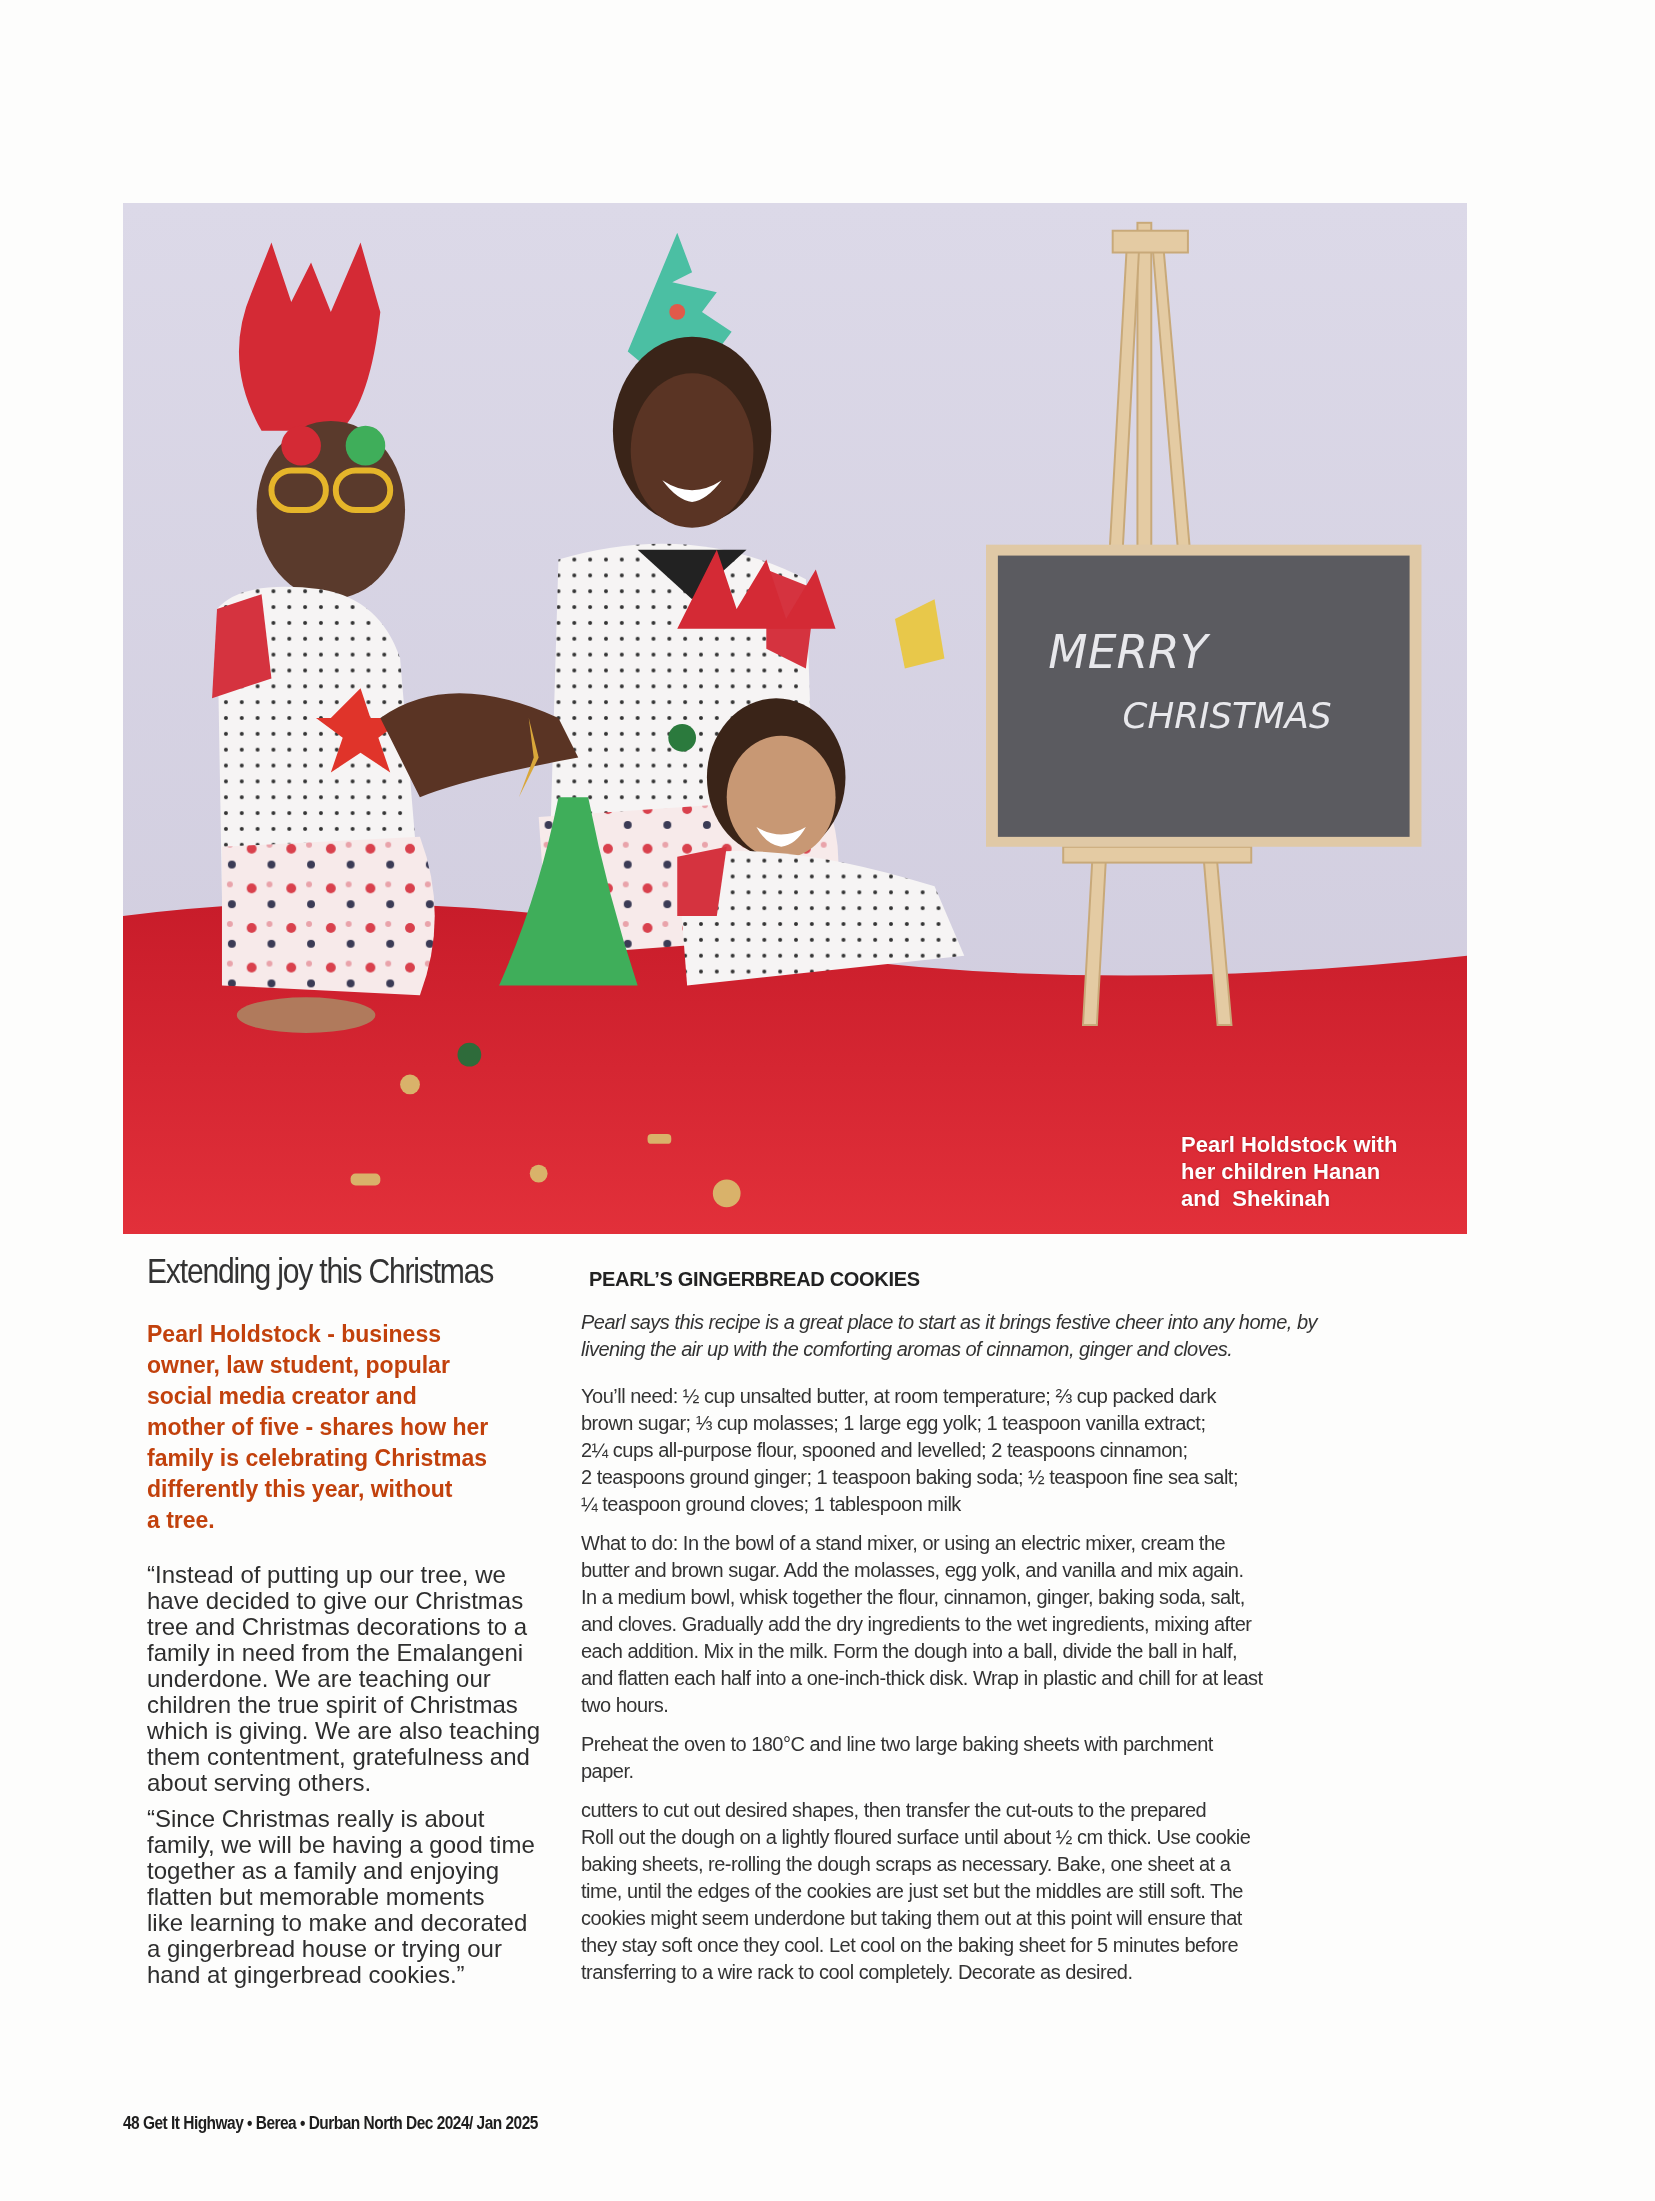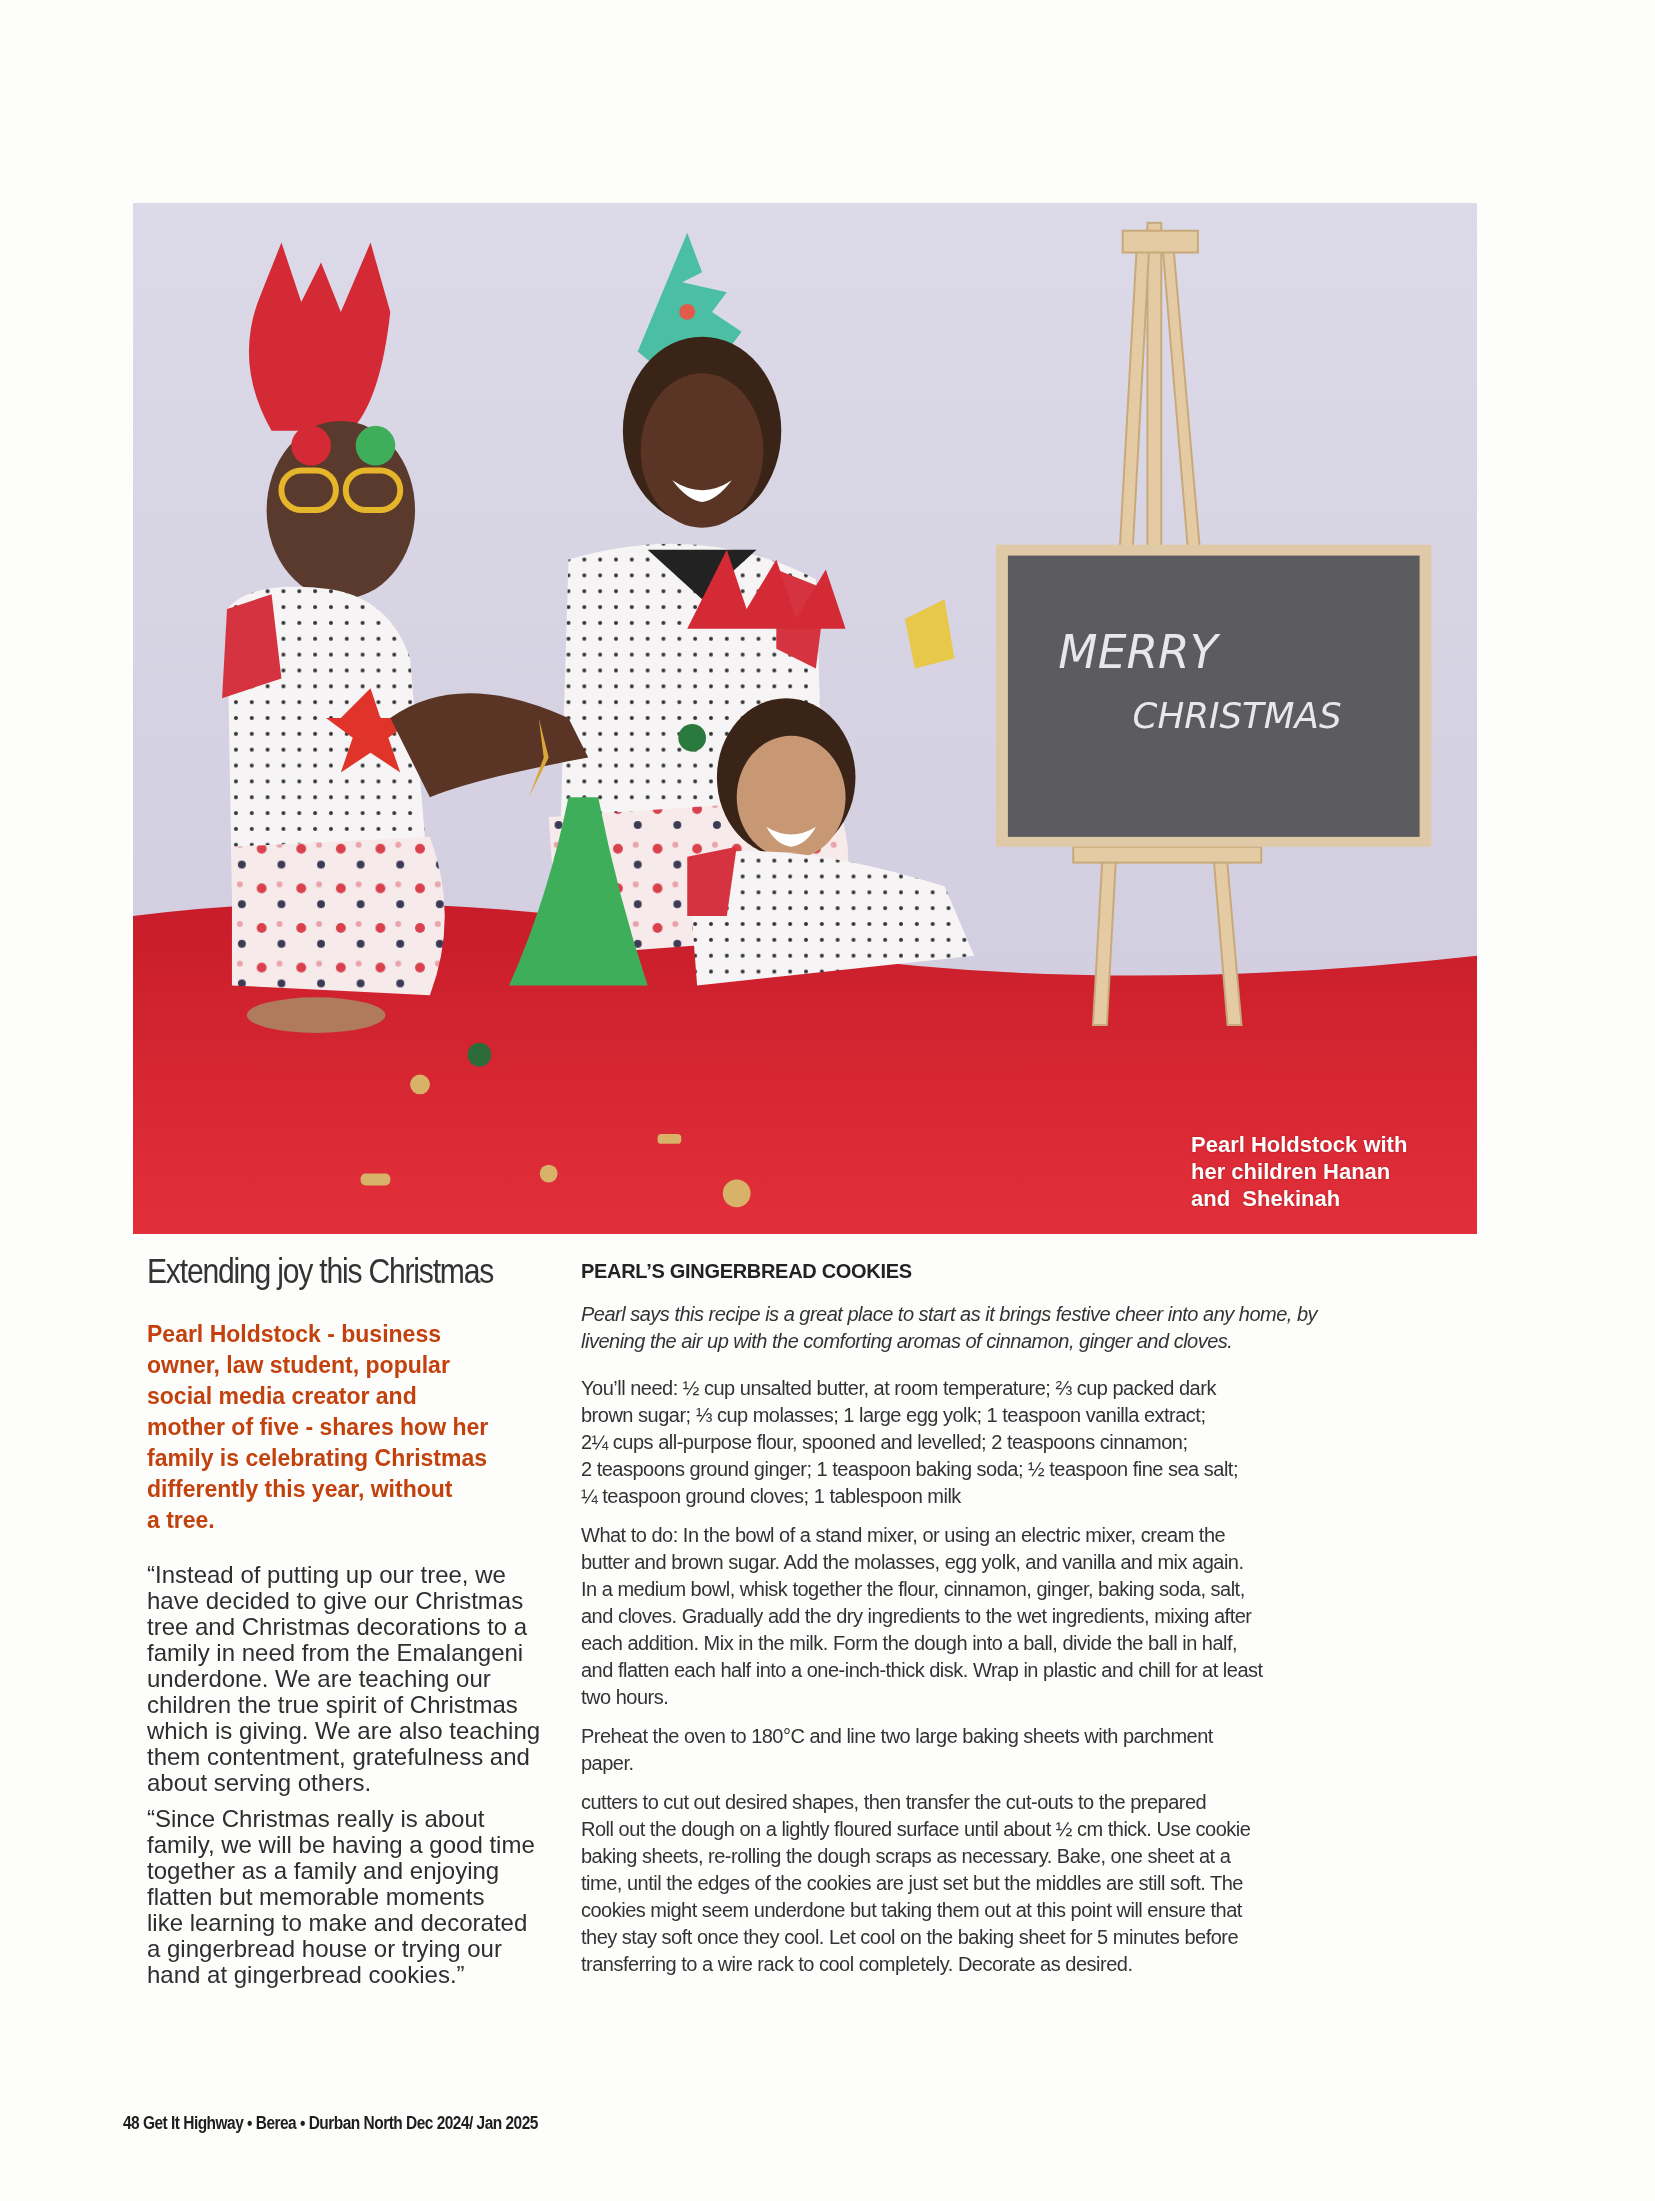--- a/index.html
+++ b/index.html
@@ -1,21 +1,21 @@
 <!DOCTYPE html>
 <html><head>
 <meta charset="utf-8">
 <style>
   html, body { margin: 0; padding: 0; }
   body {
     width: 1655px; height: 2202px; background: #fdfdfc; position: relative;
     font-family: "Liberation Sans", sans-serif; color: #2a2a2a; overflow: hidden;
   }
   .photo {
-    position: absolute; left: 133px; top: 203px; width: 1344px; height: 1031px;
+    position: absolute; left: 123px; top: 203px; width: 1344px; height: 1031px;
     overflow: hidden; background: #ef4444;
   }
   .photo svg { display: block; width: 100%; height: 100%; }
   .caption {
     position: absolute; right: 38px; bottom: 22px; width: 248px;
     color: #ffffff; font-weight: bold; font-size: 22px; line-height: 27px;
     text-shadow: 0 0 2px rgba(120,0,0,0.5);
   }
   .caption span { display: block; white-space: pre; }
 
@@ -28,21 +28,21 @@
   .standfirst {
     margin: 26px 0 0 0; font-weight: bold; font-size: 23px; line-height: 31px; color: #c2410c;
   }
   .standfirst span { display: block; white-space: nowrap; }
   .body-left { margin-top: 26px; font-size: 24px; line-height: 26px; color: #2e2e2e; }
   .body-left p { margin: 0 0 10px 0; }
   .body-left span { display: block; white-space: nowrap; }
 
   .right-col { position: absolute; left: 581px; top: 1257px; width: 891px; }
   .recipe-title {
-    margin: 0; font-weight: bold; font-size: 20px; color: #222; letter-spacing: -0.3px; line-height: 28px;
+    margin: 8px; font-weight: bold; font-size: 20px; color: #222; letter-spacing: -0.3px; line-height: 28px;
   }
   .recipe-body {
     font-size: 20px; line-height: 27px; color: #333; letter-spacing: -0.5px;
   }
   .recipe-body p { margin: 0 0 12px 0; }
   .recipe-body span.line { display: block; white-space: nowrap; }
   .intro { margin-top: 16px !important; font-style: italic; margin-bottom: 20px !important; }
   .label-it { }
 
   .footer {

